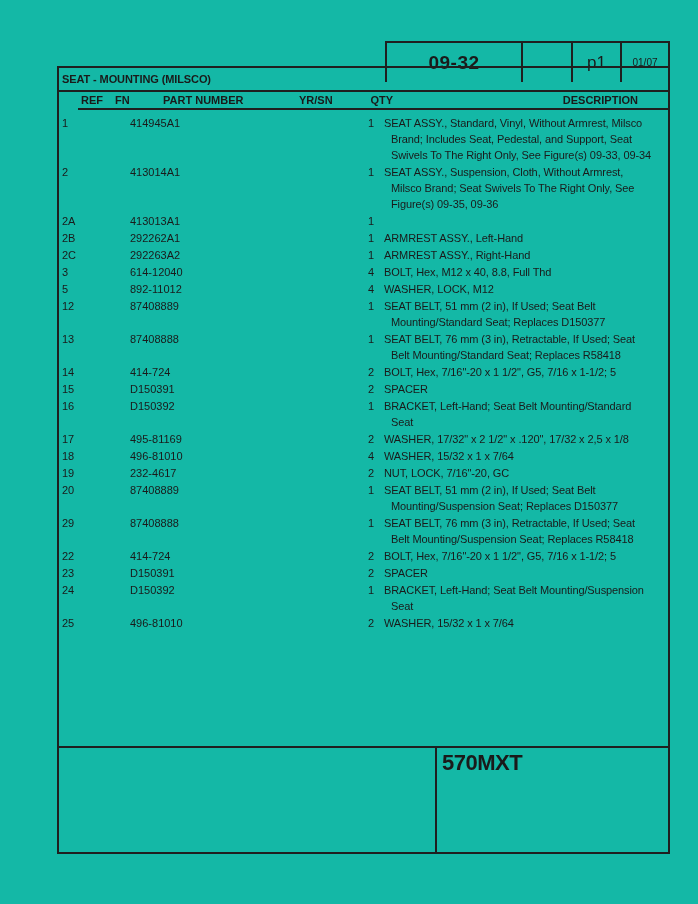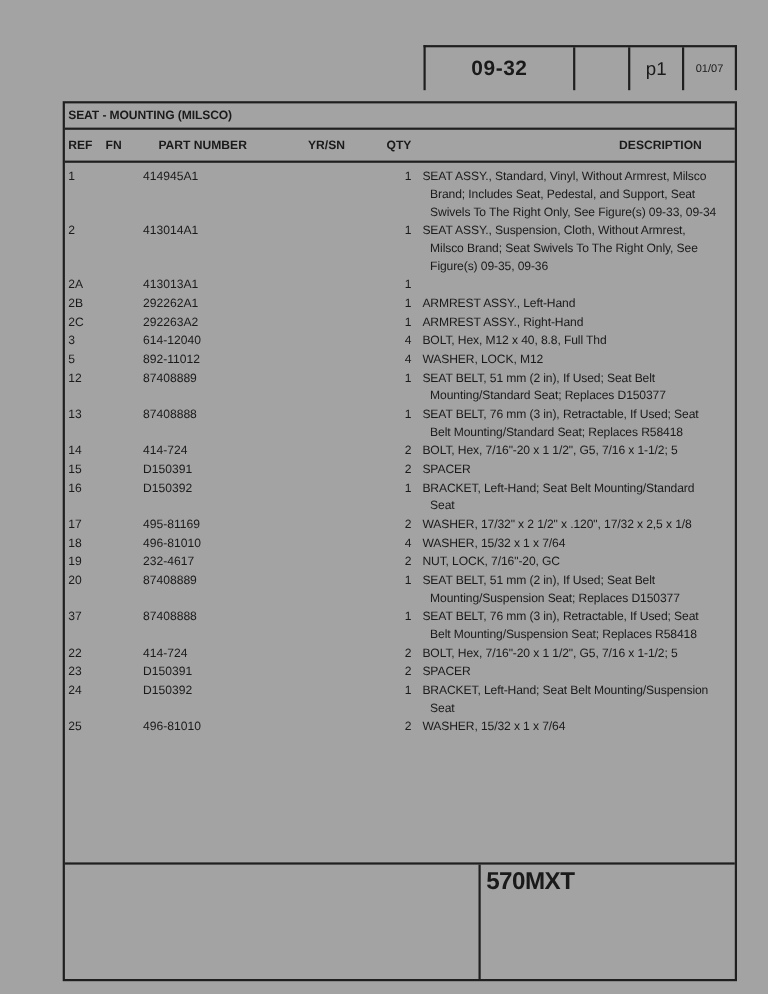--- a/index.html
+++ b/index.html
@@ -1,21 +1,21 @@
 <!DOCTYPE html>
 <html><head>
 <meta charset="utf-8">
 <style>
   * { margin: 0; padding: 0; box-sizing: border-box; }
   html, body { background: #ffffff; }
   .page {
     position: relative;
     width: 698px;
     height: 904px;
-    background: #a3a3a3;
+    background: #14b8a6;
     font-family: "Liberation Sans", "DejaVu Sans", sans-serif;
     color: #1a1a1a;
     overflow: hidden;
   }
 
   
   .header-box {
     position: absolute;
     left: 385px; top: 41px;
     width: 285px; height: 41px;
@@ -26,43 +26,44 @@
   .hcell { display: flex; align-items: center; justify-content: center; height: 100%; }
   .hcell + .hcell { border-left: 2px solid #1f1f1f; }
   .h-main { width: 134px; font-size: 19px; font-weight: bold; letter-spacing: 0.5px; }
   .h-empty { width: 50px; }
   .h-p { width: 49px; font-size: 17px; }
   .h-date { flex: 1; font-size: 10px; }
 
   
   .ptable {
     position: absolute;
-    left: 57px; top: 92px;
+    left: 57px; top: 66px;
     width: 613px;
     border: 2px solid #1f1f1f;
   }
   .title-row {
     height: 24px;
     border-bottom: 2px solid #1f1f1f;
     font-size: 11px;
     font-weight: bold;
     letter-spacing: -0.1px;
     display: flex; align-items: center;
     padding-left: 3px;
   }
   .grid-cols {
     display: grid;
     grid-template-columns: 37px 34px 150px 66px 28px 10px 1fr;
   }
   .head-row {
-    height: 30px;
+    height: 18px;
     border-bottom: 2px solid #1f1f1f;
     font-size: 11px;
     font-weight: bold;
     align-items: center;
+    margin-left: 19px;
   }
   .head-row .ref { padding-left: 3px; }
   .head-row .part { padding-left: 14px; }
   .head-row .qty { text-align: right; }
   .head-row .desc { text-align: right; padding-right: 30px; }
 
   .tbody {
     height: 636px;
     padding-top: 5px;
     overflow: hidden;
@@ -279,21 +280,21 @@
     <div class="ref">20</div>
     <div class="fn"></div>
     <div class="part">87408889</div>
     <div class="yrsn"></div>
     <div class="qty">1</div>
     <div class="gap"></div>
     <div class="desc">SEAT BELT, 51 mm (2 in), If Used; Seat Belt Mounting/Suspension Seat; Replaces D150377</div>
   </div>
 
   <div class="trow grid-cols">
-    <div class="ref">37</div>
+    <div class="ref">29</div>
     <div class="fn"></div>
     <div class="part">87408888</div>
     <div class="yrsn"></div>
     <div class="qty">1</div>
     <div class="gap"></div>
     <div class="desc">SEAT BELT, 76 mm (3 in), Retractable, If Used; Seat Belt Mounting/Suspension Seat; Replaces R58418</div>
   </div>
 
   <div class="trow grid-cols">
     <div class="ref">22</div>

